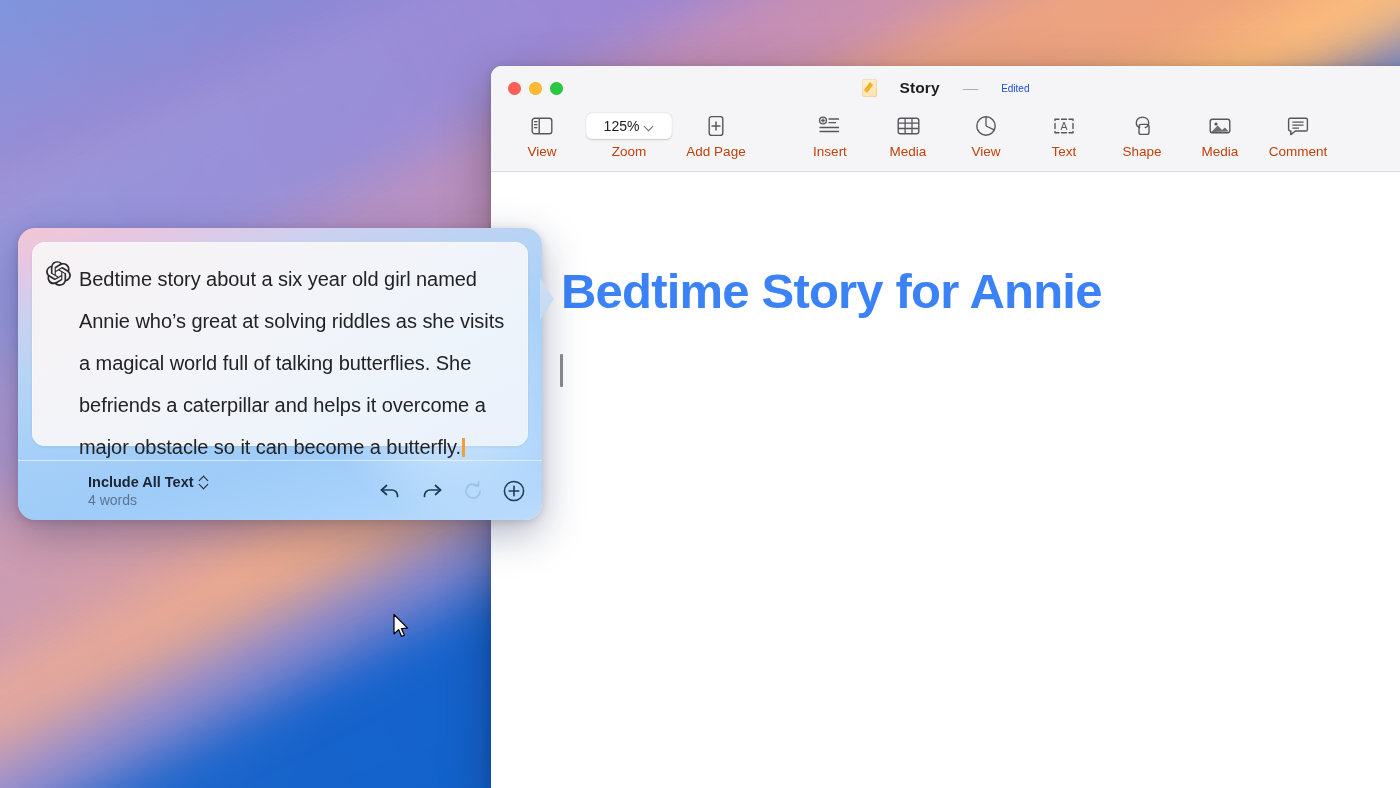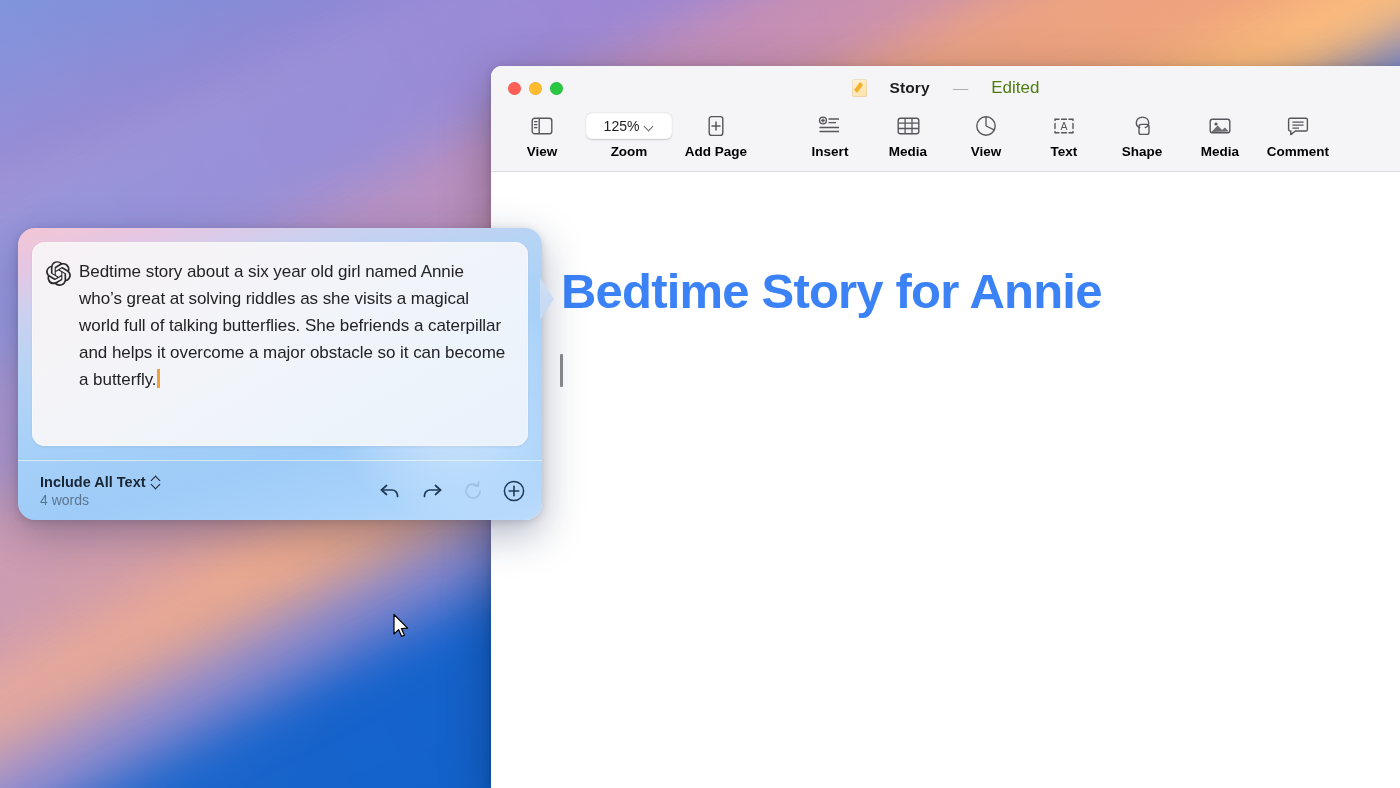--- a/index.html
+++ b/index.html
@@ -111,21 +111,21 @@
     background: linear-gradient(135deg,#f5a623,#f7b733);
     clip-path: polygon(0 72%, 66% 0, 100% 28%, 34% 100%);
   }
   .win-title {
     font-size: 15.5px;
     font-weight: bold;
     color: #1d1d1f;
     letter-spacing: .1px;
   }
   .win-sep   { font-size: 15.5px; color: #aeaeb2; }
-  .win-state { font-size: 17px; color: #4d7c0f; }
+  .win-state { font-size: 10px; color: #1d4ed8; }
 
   
   .toolbar {
     height: 62px;
     background: #f5f5f7;
     border-bottom: 1px solid #dcdce0;
     display: flex;
     align-items: flex-start;
     padding-left: 12px;
     position: relative;
@@ -142,23 +142,22 @@
   }
   .tb-item .ico {
     height: 26px;
     display: flex;
     align-items: center;
     justify-content: center;
     color: #56565c;
   }
   .tb-item .lbl {
     font-size: 13.5px;
-    color: #000000;
+    color: #c2410c;
     white-space: nowrap;
-    font-weight: bold;
   }
   .tb-spacer { width: 36px; }
 
   .zoom-item { width: 96px; }
   .zoom-pill {
     display: flex;
     align-items: center;
     justify-content: center;
     gap: 6px;
     width: 86px;
@@ -258,22 +257,22 @@
     height: 204px;
     border-radius: 13px;
     background: linear-gradient(150deg, #f7f2f4 0%, #f4f4f8 35%, #eef4fb 70%, #e9f1fb 100%);
     box-shadow: 0 1px 3px rgba(0,0,0,.07), inset 0 0 0 .5px rgba(255,255,255,.7);
     padding: 16px 18px 10px 14px;
     display: flex;
     gap: 8px;
   }
   .oai-logo { flex: 0 0 auto; margin-top: 3px; }
   .gpt-text {
-    font-size: 17px;
-    line-height: 27px;
+    font-size: 20px;
+    line-height: 42px;
     color: #232326;
     letter-spacing: -.05px;
   }
   .text-caret {
     display: inline-block;
     width: 3px;
     height: 19px;
     background: #f0a03a;
     vertical-align: -3px;
     margin-left: .5px;
@@ -282,21 +281,21 @@
   .panel-footer {
     position: absolute;
     left: 0; right: 0;
     bottom: 0;
     height: 60px;
     border-top: 1px solid rgba(255,255,255,.55);
     display: flex;
     align-items: center;
     padding: 0 16px 0 22px;
   }
-  .footer-left { display: flex; flex-direction: column; gap: 2px; }
+  .footer-left { display: flex; flex-direction: column; gap: 2px; margin-left: 48px; }
   .include-row {
     display: flex;
     align-items: center;
     gap: 5px;
     font-size: 14.5px;
     font-weight: bold;
     color: #1a2533;
   }
   .updown {
     position: relative;

